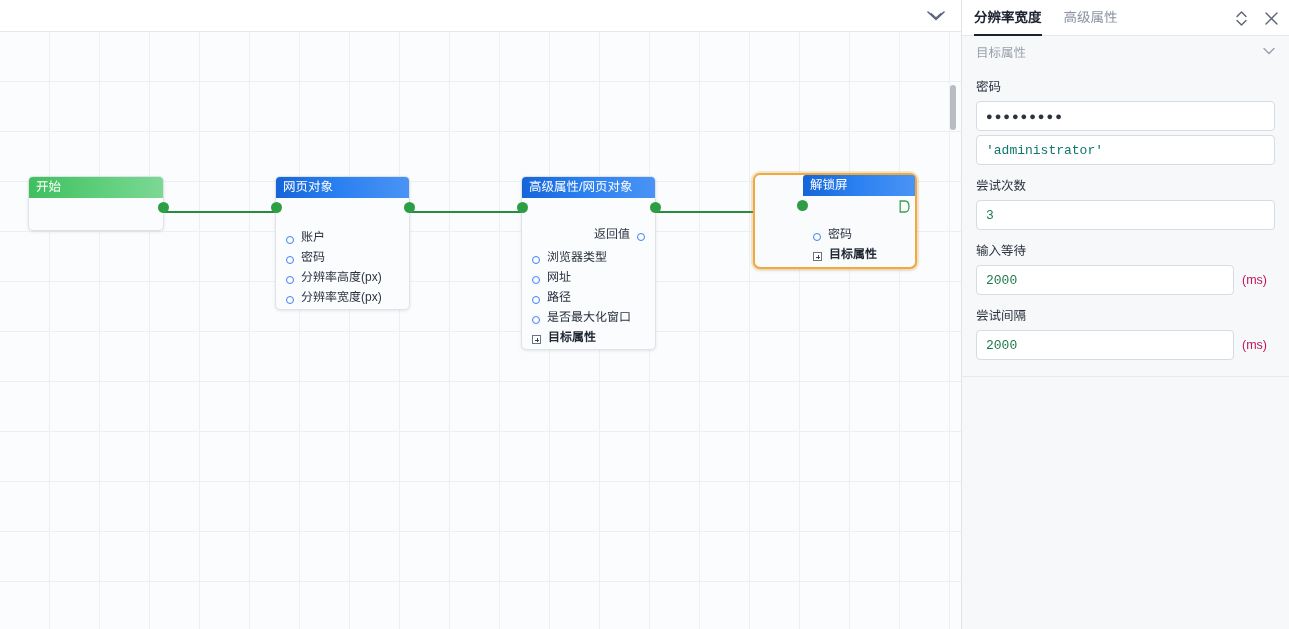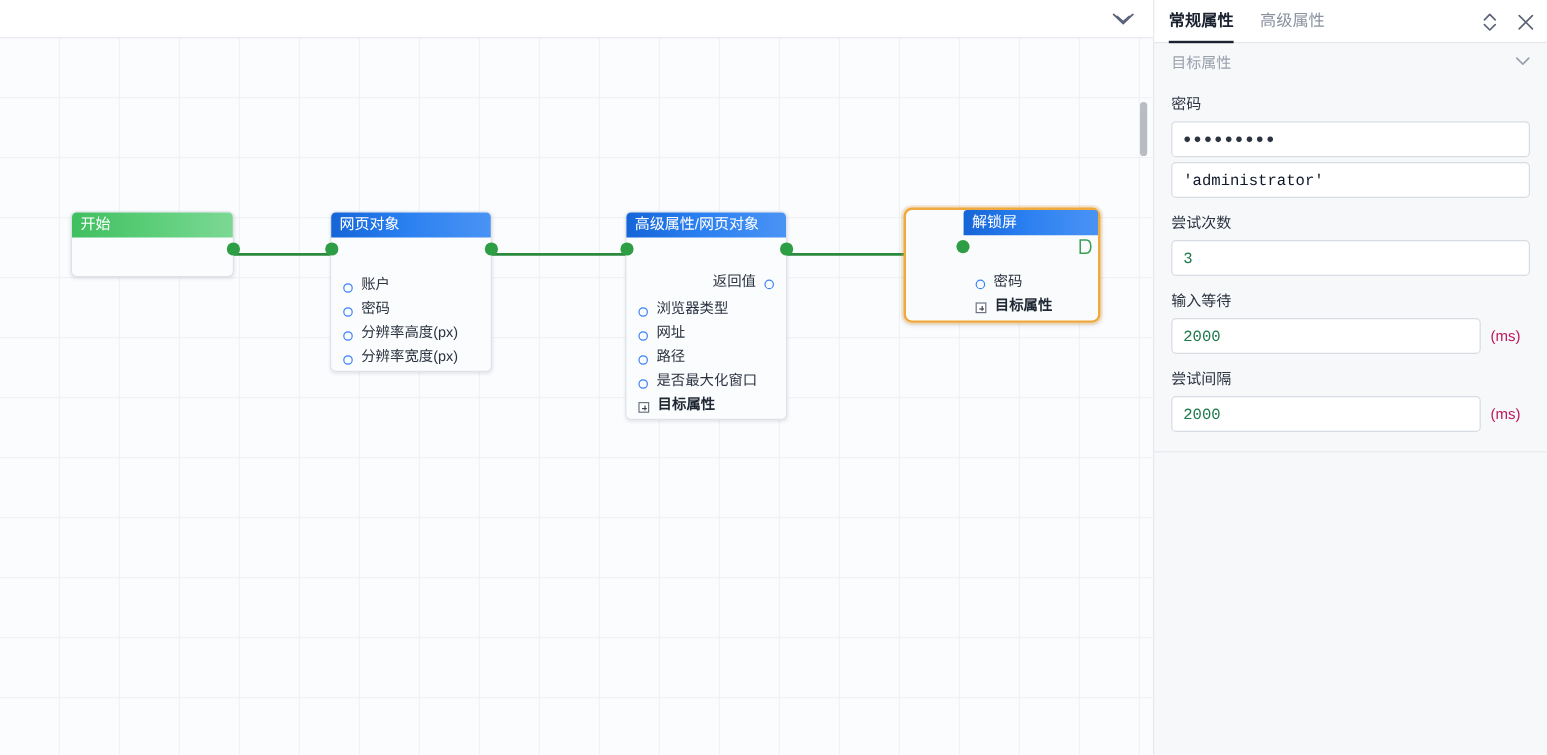--- a/index.html
+++ b/index.html
@@ -250,21 +250,21 @@
     color: #2b3340;
     padding: 0 9px;
     display: flex;
     align-items: center;
     width: 100%;
     overflow: hidden;
     white-space: nowrap;
     font-family: "Liberation Mono", "DejaVu Sans Mono", monospace;
   }
   .input.narrow { width: 258px; flex: 0 0 258px; }
-  .input.str { color: #0f172a; }
+  .input.str { color: #0f766e; }
   .input.num { color: #1f7a4d; }
   .input.dots { color: #2b3340; letter-spacing: 2px; font-size: 11px; font-family: "Liberation Sans", sans-serif;}
   .unit {
     font-size: 12.5px;
     color: #be185d;
     margin-left: 8px;
   }
   .panel-divider {
     height: 1px;
     background: #e6e9ee;
@@ -289,21 +289,21 @@
     </div>
 
     <div class="canvas">
 
       <svg class="edges" width="961" height="597">
         <line x1="157" y1="180" x2="282" y2="180" stroke="#2a8a3d" stroke-width="2.2"></line>
         <line x1="403" y1="180" x2="528" y2="180" stroke="#2a8a3d" stroke-width="2.2"></line>
         <line x1="649" y1="180" x2="775" y2="180" stroke="#2a8a3d" stroke-width="2.2"></line>
       </svg>
 
-      <div class="node" style="left:28px; top:144px; width:136px;margin-left:31px;">
+      <div class="node" style="left:28px; top:144px; width:136px;">
         <div class="node-header green">开始</div>
         <div class="node-body">
           <div class="port-row">
             <div class="exec-dot" style="right:-5.5px; top:4px;"></div>
           </div>
           <div style="height:12px;"></div>
         </div>
       </div>
 
       <div class="node" style="left:275px; top:144px; width:135px;">
@@ -397,21 +397,21 @@
 
       <div class="canvas-scroll-track">
         <div class="canvas-scroll-thumb"></div>
       </div>
     </div>
   </div>
 
   <div class="panel">
 
     <div class="panel-tabs">
-      <div class="tab active">常规属性</div>
+      <div class="tab active">分辨率宽度</div>
       <div class="tab">高级属性</div>
 
       <div class="panel-actions">
         <span class="ic">
           <svg width="13" height="17" viewBox="0 0 13 17">
             <path d="M2 6.5 L6.5 2 L11 6.5" fill="none" stroke="#5b6476" stroke-width="1.4" stroke-linecap="round" stroke-linejoin="round"></path>
             <path d="M2 10.5 L6.5 15 L11 10.5" fill="none" stroke="#5b6476" stroke-width="1.4" stroke-linecap="round" stroke-linejoin="round"></path>
           </svg>
         </span>
         <span class="ic">

